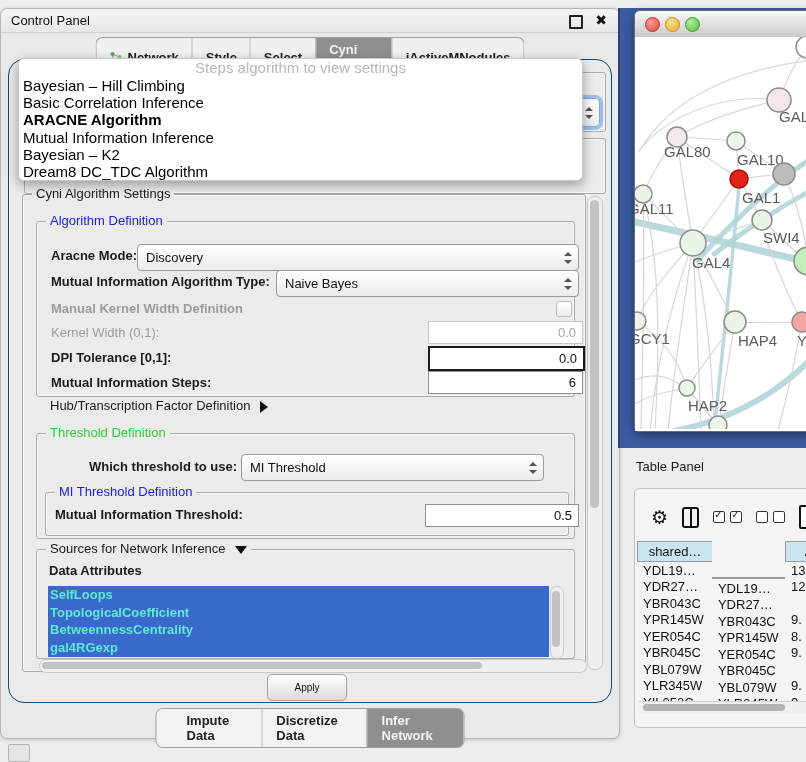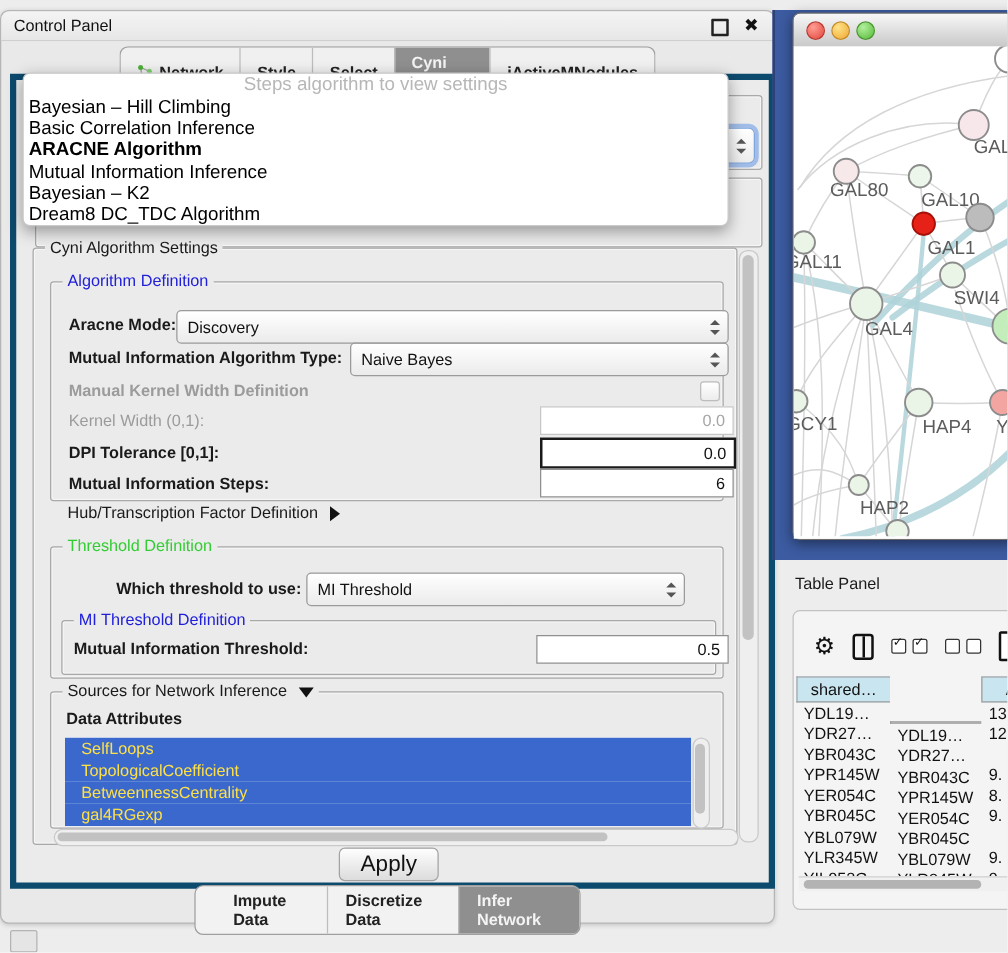--- a/index.html
+++ b/index.html
@@ -18,21 +18,21 @@
   .close-btn::before{content:"\2716";}
 
   
   .tabbar{top:28px;left:50%;transform:translateX(-50%);display:flex;border:1px solid #9f9f9f;border-bottom:none;
           border-radius:7px 7px 0 0;overflow:hidden;background:#f0f0f0;}
   .tab{padding:4px 13px 3px 13px;font-weight:bold;color:#222;border-left:1px solid #bdbdbd;display:flex;align-items:center;gap:5px;}
   .tab:first-child{border-left:none;}
   .tab.sel{background:var(--tab_selected);color:#f4f4f4;}
   .tab svg{display:block;}
 
-  .content{left:7px;top:50px;width:602px;height:642px;background:#ebebeb;border:5px solid #0c4a6e;border-radius:0;}
+  .content{left:7px;top:50px;width:602px;height:642px;background:#ebebeb;border:1px solid #0c4a6e;border-radius:16px;}
 
   
   .frag-grp{border:1px solid #a9a9a9;border-radius:3px;box-shadow:inset 0 0 0 1px rgba(255,255,255,.55);}
   .combo-frag{left:23px;top:38px;width:566px;height:27px;background:linear-gradient(#fff,#ececec);
               border:1px solid #7ea7e0;border-radius:5px;box-shadow:0 0 0 3px rgba(100,150,230,.55);}
 
   
   .dropdown{left:17px;top:49px;width:563px;height:121px;background:#fff;border:1px solid #c9c9c9;border-radius:6px;
             box-shadow:0 4px 12px rgba(0,0,0,.35);z-index:20;overflow:hidden;}
   .dd-placeholder{height:18px;line-height:18px;text-align:center;color:#b7b7b7;font-size:15px;}
@@ -57,29 +57,29 @@
   .tfield{position:absolute;background:#fff;border:1px solid #8f8f8f;display:flex;align-items:center;justify-content:flex-end;
           padding:0 6px;font-size:13px;color:#111;}
   .tfield.dis{border-color:#c6c6c6;color:#a6a6a6;}
   .tfield.strong{border:2px solid #1a1a1a;}
 
   .cbox{position:absolute;width:14px;height:14px;border:1px solid #bdbdbd;border-radius:3px;background:linear-gradient(#fff,#ececec);}
 
   .tri-right{display:inline-block;width:0;height:0;border-left:8px solid #111;border-top:6px solid transparent;border-bottom:6px solid transparent;vertical-align:middle;margin-left:6px;}
   .tri-down{display:inline-block;width:0;height:0;border-top:8px solid #111;border-left:6px solid transparent;border-right:6px solid transparent;vertical-align:middle;margin-left:6px;}
 
-  .attr-item{height:17.7px;line-height:17.7px;padding-left:13px;background:var(--selection_blue);color:#fde047;font-size:13px;white-space:nowrap;overflow:hidden;}
+  .attr-item{height:17.7px;line-height:17.7px;padding-left:2px;background:var(--selection_blue);color:#5eead4;font-size:13px;white-space:nowrap;overflow:hidden;font-weight:bold;}
 
   
   .sb-track{position:absolute;background:#efefef;border:1px solid #c9c9c9;border-radius:7px;}
   .sb-thumb{position:absolute;background:#c2c2c2;border-radius:6px;}
 
   .apply-btn{left:258px;top:614px;width:78px;height:25px;border:1px solid #a3a3a3;border-radius:5px;
              background:linear-gradient(#fefefe,#dcdcdc);display:flex;align-items:center;justify-content:center;
-             font-size:18px;color:#111;}
+             font-size:10px;color:#111;}
 
   .bottom-tabbar{top:699px;left:50%;transform:translateX(-50%);display:flex;border:1px solid #9f9f9f;border-radius:7px;
                  overflow:hidden;background:#f2f2f2;z-index:5;}
   .btab{padding:4px 14px;font-weight:bold;color:#222;border-left:1px solid #bdbdbd;}
   .btab:first-child{border-left:none;padding-left:30px;}
   .btab.sel{background:var(--tab_selected);color:#f4f4f4;}
 
   .mini-square{left:8px;top:744px;width:20px;height:16px;border:1px solid #b3b3b3;border-radius:2px;background:#e5e5e5;}
 
   

